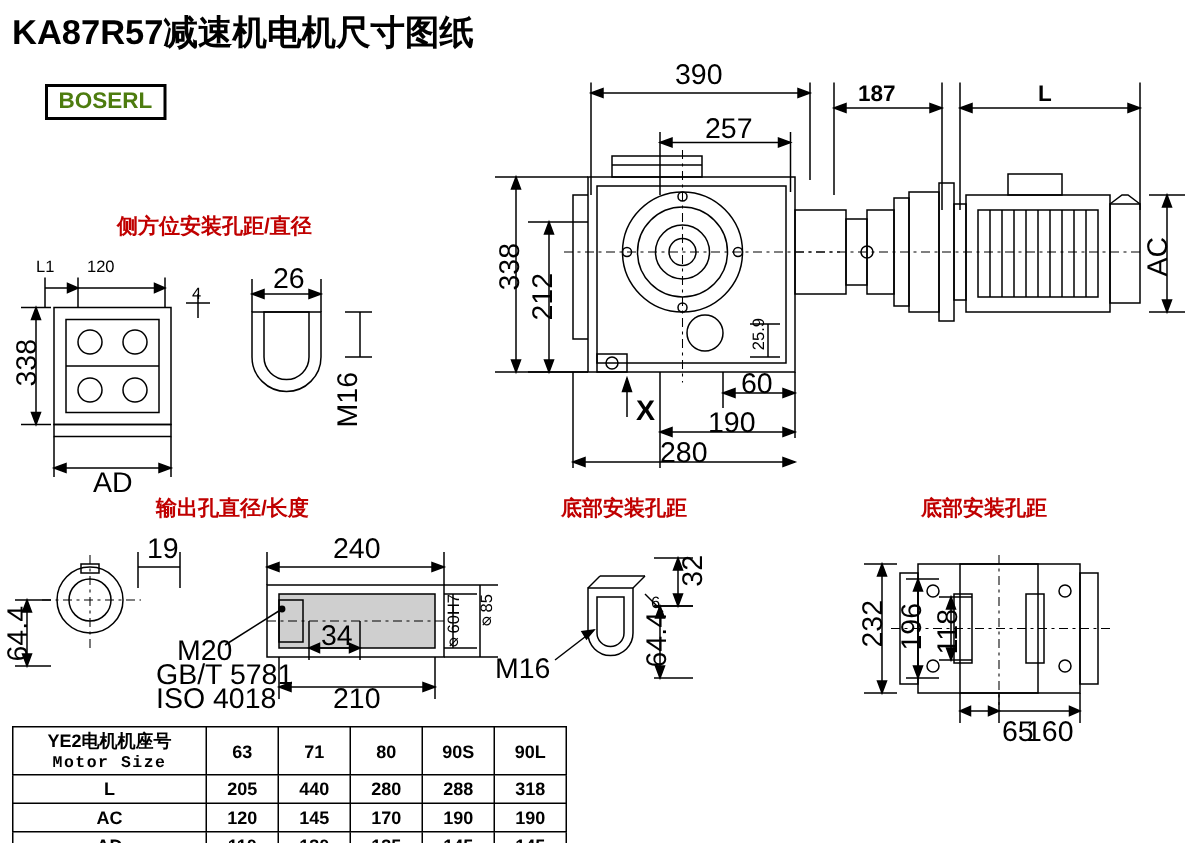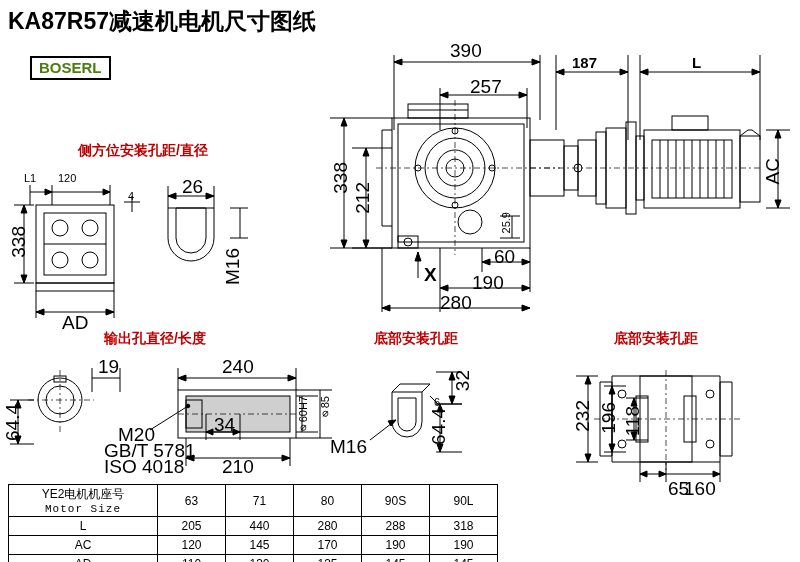--- a/index.html
+++ b/index.html
@@ -41,22 +41,22 @@
   svg{position:absolute;left:0;top:0;}
   
   #spec-table{
     left:8px;top:484px;
     border-collapse:collapse;
     font-size:12px;
   }
   #spec-table td, #spec-table th{
     border:1px solid #000;
     text-align:center;
-    padding:1px 10px;
-    font-weight:normal;
+    padding:1px 0;
+    font-weight:bold;
     height:16px;
   }
   #spec-table td.rowhead{
     width:128px;text-align:center;
   }
   #spec-table td.colh{width:47px;}
   .mono{font-family:"Liberation Mono", monospace;font-size:11px;letter-spacing:1px;}
   .cn{font-size:12px;}
 </style>
 </head>

